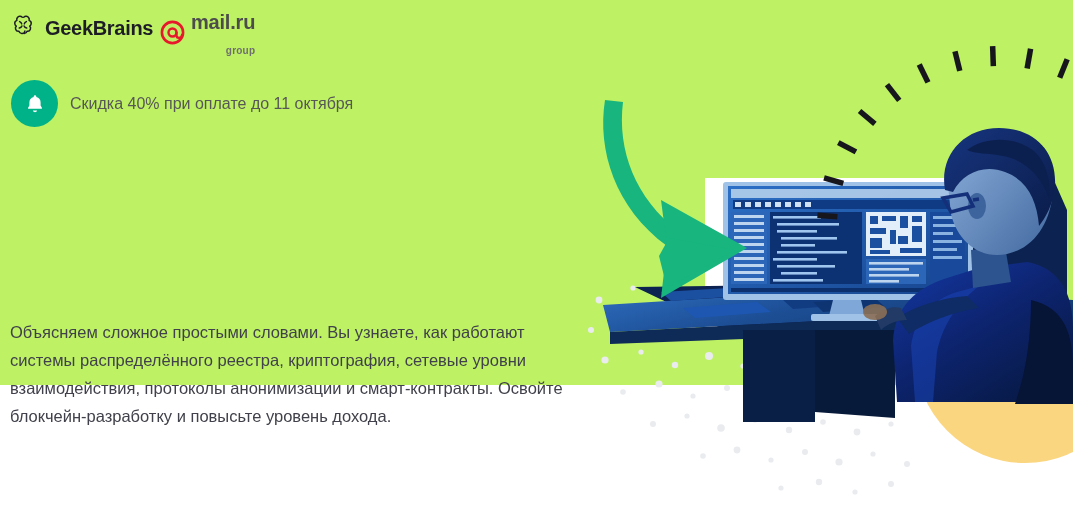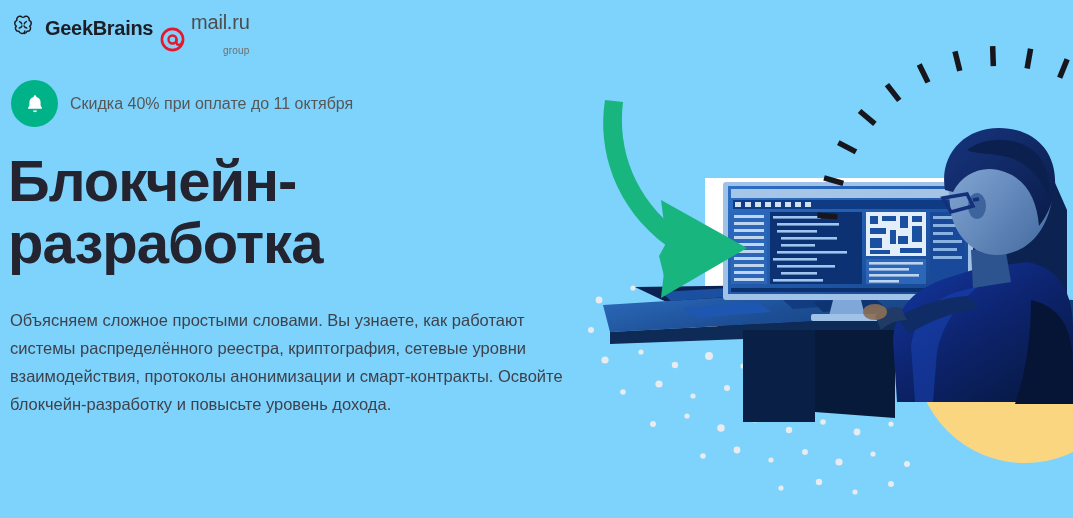--- a/index.html
+++ b/index.html
@@ -10,22 +10,22 @@
   body {
     width: 1073px;
     height: 518px;
     overflow: hidden;
     font-family: "Liberation Sans", sans-serif;
     -webkit-font-smoothing: antialiased;
   }
   .page {
     position: relative;
     width: 1073px;
-    height: 518px;
-    background: #7dd3fc;
+    height: 385px;
+    background: #bef264;
   }
 
   
   .logo-bar {
     position: absolute;
     left: 0;
     top: 0;
     width: 560px;
     height: 58px;
     display: flex;
@@ -45,22 +45,23 @@
     font-weight: bold;
     letter-spacing: -0.3px;
     color: #1d1d26;
     line-height: 1;
   }
   .mr-logo {
     position: absolute;
     left: 160px;
     top: 12px;
     display: flex;
-    align-items: flex-end;
+    align-items: center;
     gap: 6px;
+    font-weight: bold;
   }
   .mr-at { display: block; margin-top: 1px; }
   .mr-text { display: flex; flex-direction: column; align-items: flex-end; }
   .mr-word {
     font-size: 20px;
     color: #4c4c4c;
     line-height: 20px;
     letter-spacing: -0.2px;
   }
   .mr-sub {
@@ -108,21 +109,21 @@
     line-height: 62px;
     letter-spacing: -1px;
     color: #23242f;
     max-width: 480px;
   }
 
   
   .lead {
     position: absolute;
     left: 10px;
-    top: 306px;
+    top: 318px;
     margin: 0;
     width: 580px;
     font-size: 16.5px;
     line-height: 28px;
     color: #40414a;
   }
 
   
   .art {
     position: absolute;
@@ -173,21 +174,20 @@
   <div class="promo">
     <span class="bell-circle">
       <svg width="24" height="24" viewBox="0 0 24 24" fill="#ffffff">
         <path d="M12 3.2c-.72 0-1.3.58-1.3 1.3v.62a5.6 5.6 0 0 0-4.3 5.45v2.9l-1.3 2.2c-.3.5.07 1.13.65 1.13h12.5c.58 0 .95-.63.65-1.13l-1.3-2.2v-2.9a5.6 5.6 0 0 0-4.3-5.45v-.62c0-.72-.58-1.3-1.3-1.3z"></path>
         <path d="M9.85 18.45a2.2 2.2 0 0 0 4.3 0z"></path>
       </svg>
     </span>
     <span class="promo-text">Скидка 40% при оплате до 11 октября</span>
   </div>
 
-  <h1 class="headline">Блокчейн-разработка</h1>
 
   <p class="lead">Объясняем сложное простыми словами. Вы узнаете, как работают системы распределённого реестра, криптография, сетевые уровни взаимодействия, протоколы анонимизации и смарт-контракты. Освойте блокчейн-разработку и повысьте уровень дохода.</p>
 
   <div class="art">
     <svg width="498" height="518" viewBox="0 0 498 518" fill="none">
       <defs>
         <clipPath id="clipPhoto">
           <path d="M60 287 L345 283 L352 250 L372 232 L388 176 L430 150 L470 160 L492 210 L492 400 L330 402 L322 360 L150 330 Z"></path>
         </clipPath>
         <linearGradient id="gDeskTop" x1="0" y1="0" x2="1" y2="0.4">

